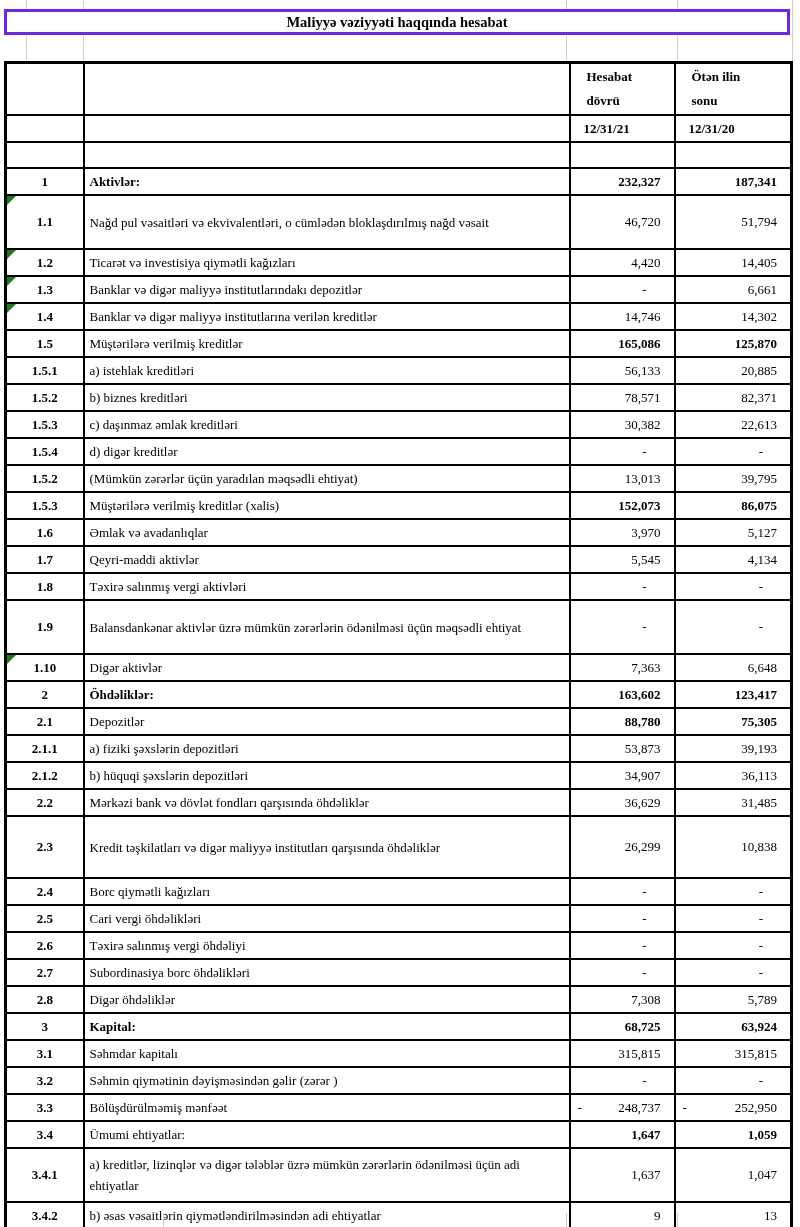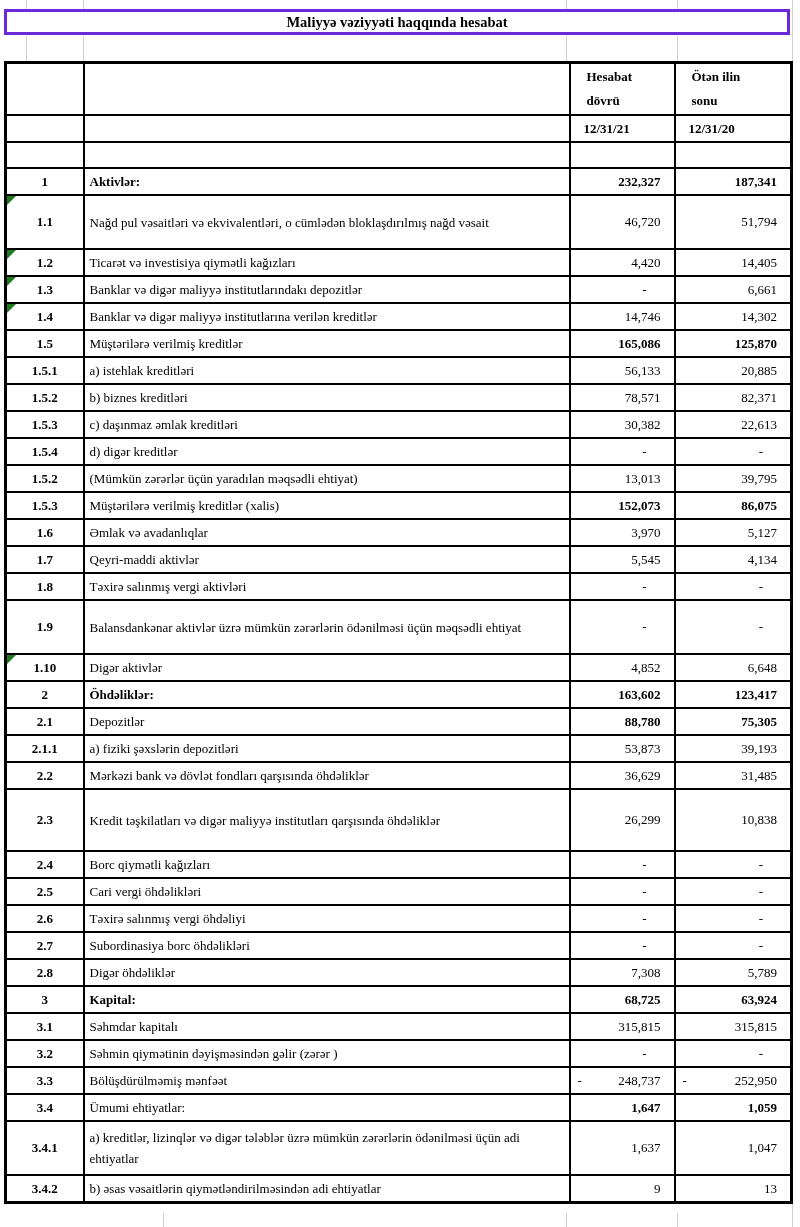--- a/index.html
+++ b/index.html
@@ -224,40 +224,46 @@
       </tr>
       <tr class="size-m">
         <td class="c-num">1.9</td>
         <td class="c-label">Balansdankənar aktivlər üzrə mümkün zərərlərin ödənilməsi üçün məqsədli ehtiyat</td>
         <td class="c-val"><span class="dash">-</span></td>
         <td class="c-val"><span class="dash">-</span></td>
       </tr>
       <tr>
         <td class="c-num"><div class="flag"></div>1.10</td>
         <td class="c-label">Digər aktivlər</td>
-        <td class="c-val">4,852</td>
+        <td class="c-val">7,363</td>
         <td class="c-val">6,648</td>
       </tr>
       <tr>
         <td class="c-num">2</td>
         <td class="c-label b">Öhdəliklər:</td>
         <td class="c-val bv">163,602</td>
         <td class="c-val bv">123,417</td>
       </tr>
       <tr>
         <td class="c-num">2.1</td>
         <td class="c-label">Depozitlər</td>
         <td class="c-val bv">88,780</td>
         <td class="c-val bv">75,305</td>
       </tr>
       <tr>
         <td class="c-num">2.1.1</td>
         <td class="c-label">a) fiziki şəxslərin depozitləri</td>
         <td class="c-val">53,873</td>
         <td class="c-val">39,193</td>
+      </tr>
+      <tr>
+        <td class="c-num">2.1.2</td>
+        <td class="c-label">b) hüquqi şəxslərin depozitləri</td>
+        <td class="c-val">34,907</td>
+        <td class="c-val">36,113</td>
       </tr>
       <tr>
         <td class="c-num">2.2</td>
         <td class="c-label">Mərkəzi bank və dövlət fondları qarşısında öhdəliklər</td>
         <td class="c-val">36,629</td>
         <td class="c-val">31,485</td>
       </tr>
       <tr class="size-l">
         <td class="c-num">2.3</td>
         <td class="c-label">Kredit təşkilatları və digər maliyyə institutları qarşısında öhdəliklər</td>

